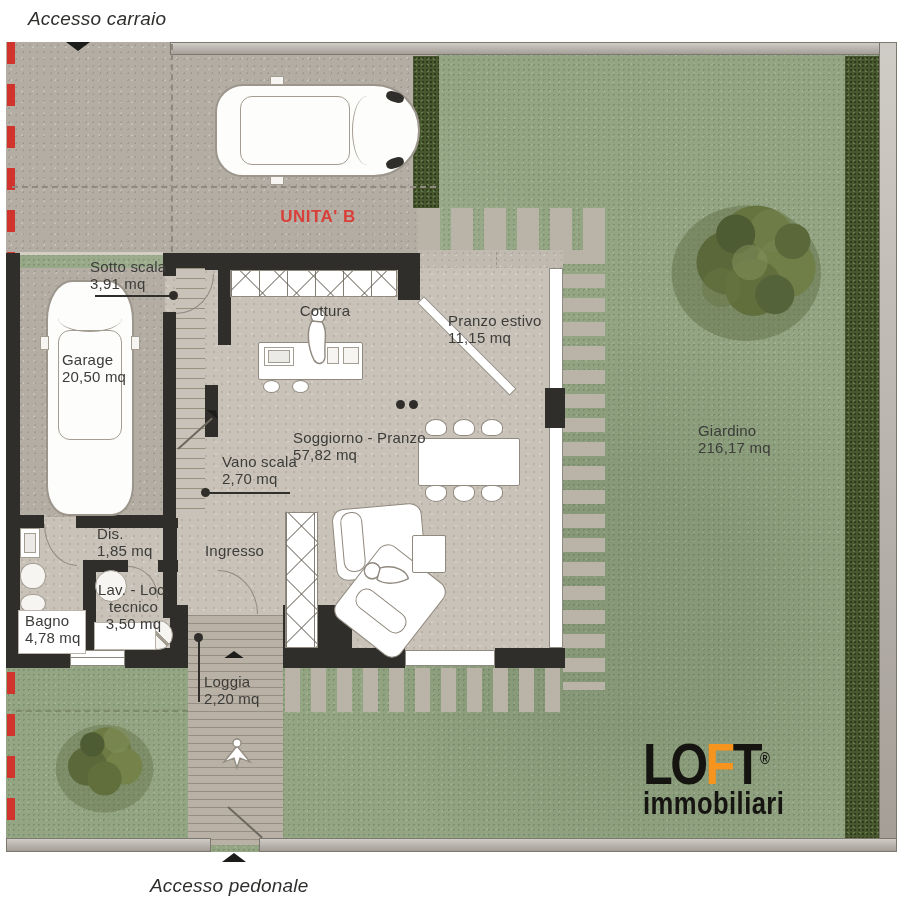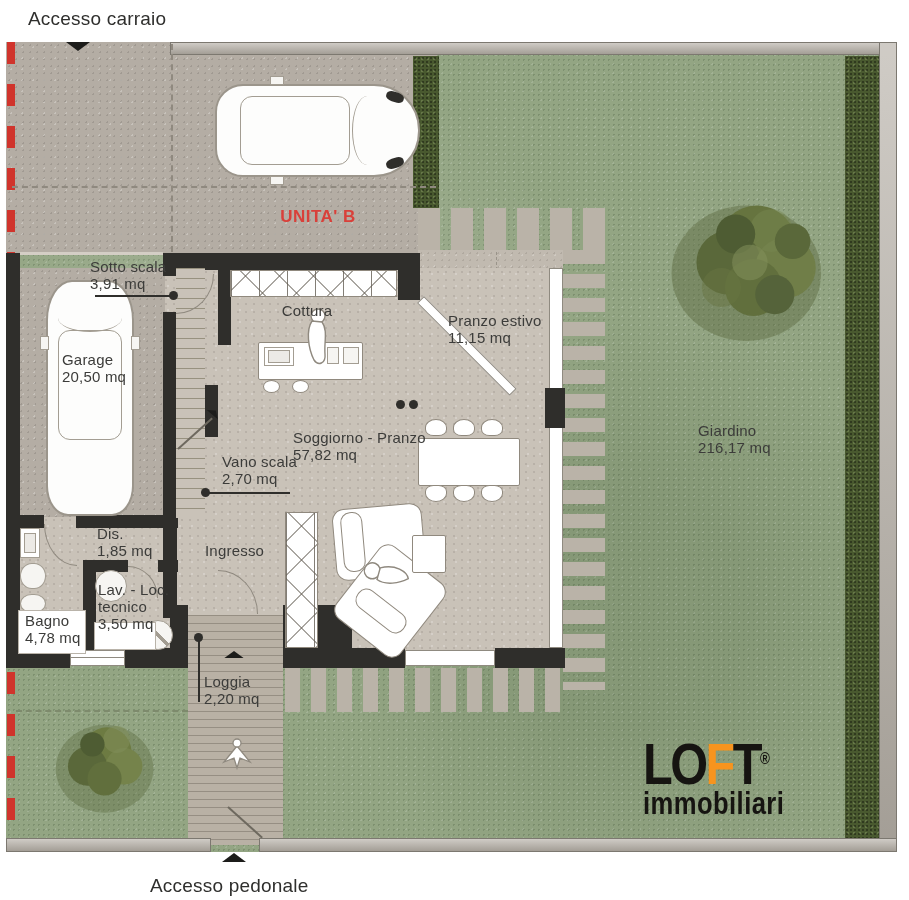--- a/index.html
+++ b/index.html
@@ -43,21 +43,21 @@
     background-image:repeating-linear-gradient(180deg,rgba(85,78,68,0.35) 0 1px,transparent 1px 8px);}
   .slat-v{background-image:repeating-linear-gradient(90deg,#bab3a8 0 15px,transparent 15px 26px);}
   .slat-v2{background-image:repeating-linear-gradient(90deg,#bab3a8 0 22px,transparent 22px 33px);}
   .slat-h{background-image:repeating-linear-gradient(180deg,#bab3a8 0 14px,transparent 14px 24px);}
   .redline{background-image:repeating-linear-gradient(180deg,#d0342c 0 22px,rgba(0,0,0,0) 22px 42px);}
   .dashv{border-left:2px dashed #8f897f;}
   .dashh{border-top:2px dashed #8f897f;}
   
   .lbl{position:absolute;font-size:15px;line-height:1.12;color:#3c3c3a;letter-spacing:0.2px;}
   .lbl.center{text-align:center;}
-  .big{font-size:19px;color:#2f2f2d;}
+  .big{font-size:19px;color:#2f2f2d;font-style:italic;}
   .red{color:#d9403a;font-weight:600;font-size:17px;letter-spacing:0.5px;}
   .plate{position:absolute;background:#ffffff;border:1px solid #b9b3a9;box-sizing:border-box;}
   .dot{position:absolute;width:9px;height:9px;border-radius:50%;background:#2f2e2b;}
   .lead{position:absolute;background:#2f2e2b;}
   
   .furn{position:absolute;background:#ffffff;border:1.6px solid #90897e;box-sizing:border-box;border-radius:2px;}
   .chair{position:absolute;width:22px;height:17px;background:#fff;border:1.4px solid #90897e;
          border-radius:50% 50% 38% 38%;box-sizing:border-box;}
   .stool{position:absolute;width:17px;height:13px;background:#fff;border:1.3px solid #90897e;
          border-radius:50%;box-sizing:border-box;}
@@ -254,21 +254,21 @@
   <div class="lbl" style="left:44px;top:259px;margin-left:46px;">
     <span>Sotto scala</span><br>
     <span>3,91 mq</span>
   </div>
 
   <div class="lbl" style="left:62px;top:352px;">
     <span>Garage</span><br>
     <span>20,50 mq</span>
   </div>
 
-  <div class="lbl center" style="left:262px;top:303px;width:90px;"><span>Cottura</span></div>
+  <div class="lbl center" style="left:280px;top:303px;width:90px;"><span>Cottura</span></div>
 
   <div class="lbl" style="left:448px;top:313px;">
     <span>Pranzo estivo</span><br>
     <span>11,15 mq</span>
   </div>
 
   <div class="lbl" style="left:293px;top:430px;">
     <span>Soggiorno - Pranzo</span><br>
     <span>57,82 mq</span>
   </div>
@@ -284,21 +284,21 @@
   </div>
 
   <div class="lbl" style="left:97px;top:526px;">
     <span>Dis.</span><br>
     <span>1,85 mq</span>
   </div>
 
   <div class="lbl" style="left:205px;top:543px;"><span>Ingresso</span></div>
 
   <div class="plate" style="left:94px;top:622px;width:62px;height:28px;"></div>
-  <div class="lbl" style="left:98px;top:582px;">
+  <div class="lbl" style="left:98px;top:582px;text-align:center;">
     <span>Lav. - Loc.</span><br>
     <span>tecnico</span><br>
     <span>3,50 mq</span>
   </div>
 
   <div class="plate" style="left:18px;top:610px;width:68px;height:44px;"></div>
   <div class="lbl" style="left:25px;top:613px;">
     <span>Bagno</span><br>
     <span>4,78 mq</span>
   </div>

